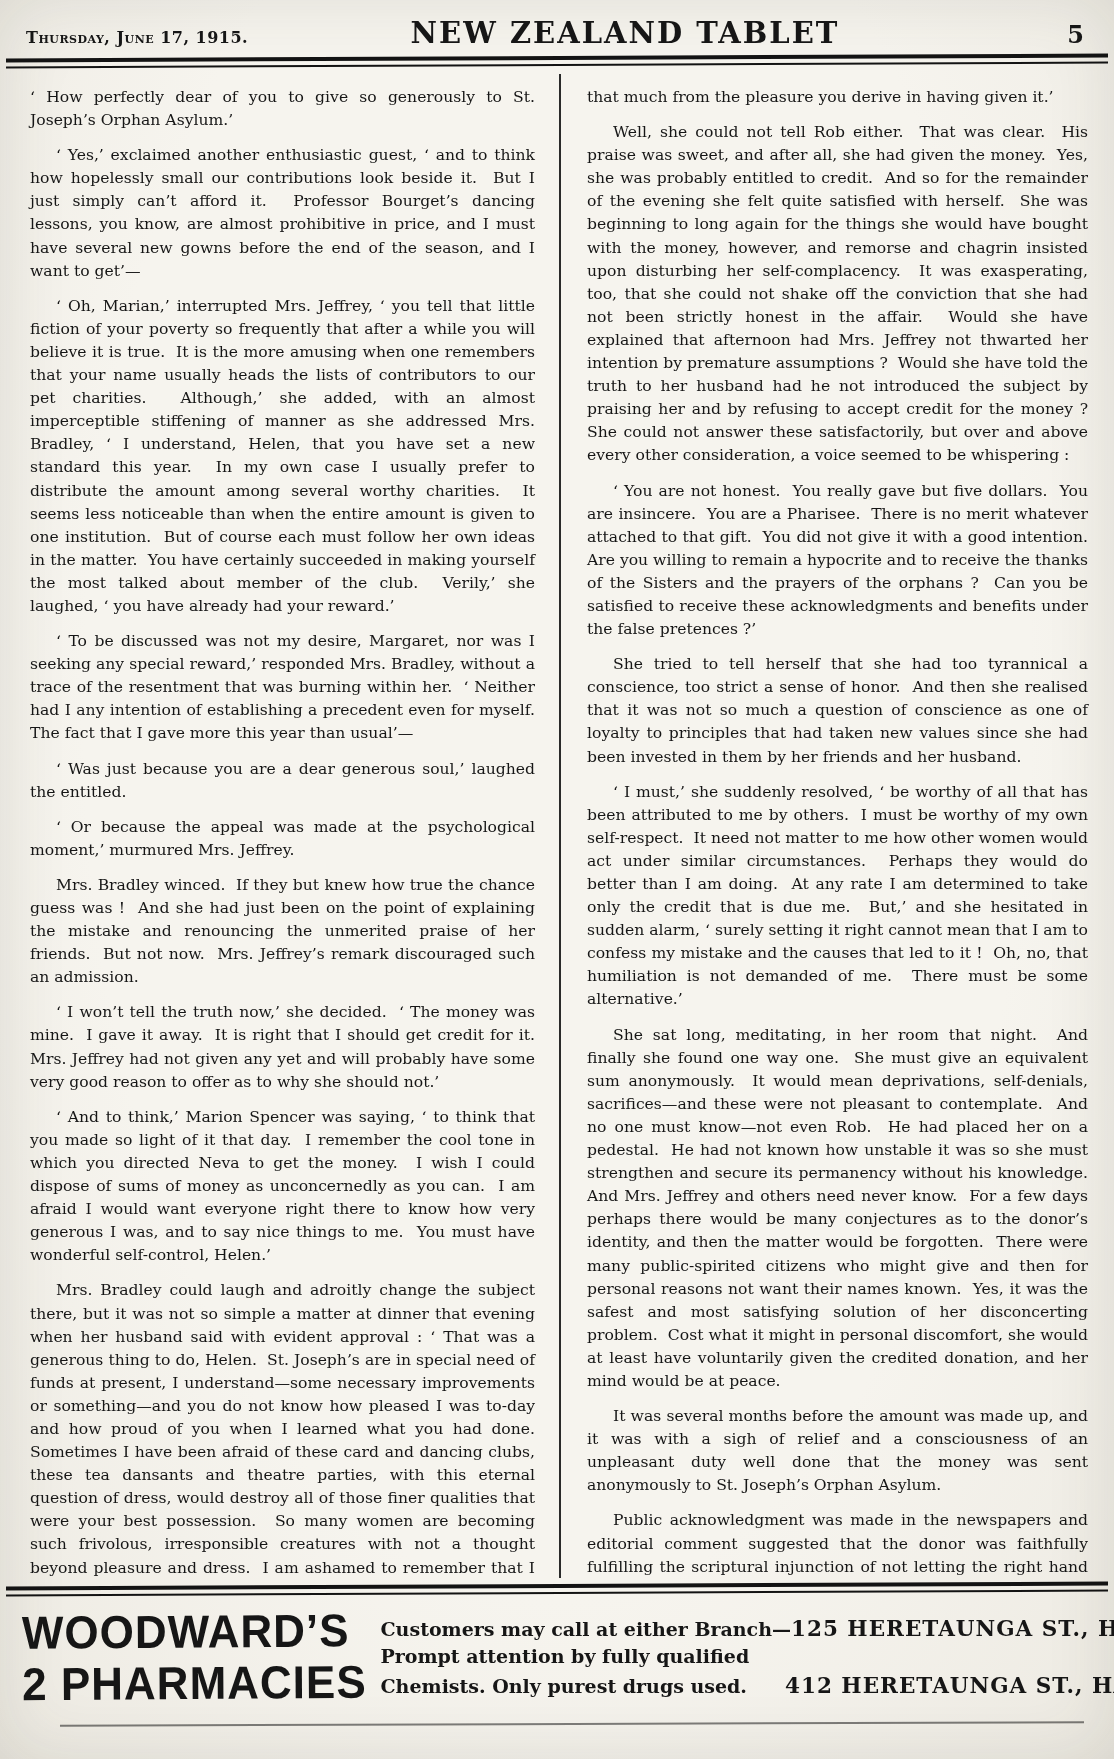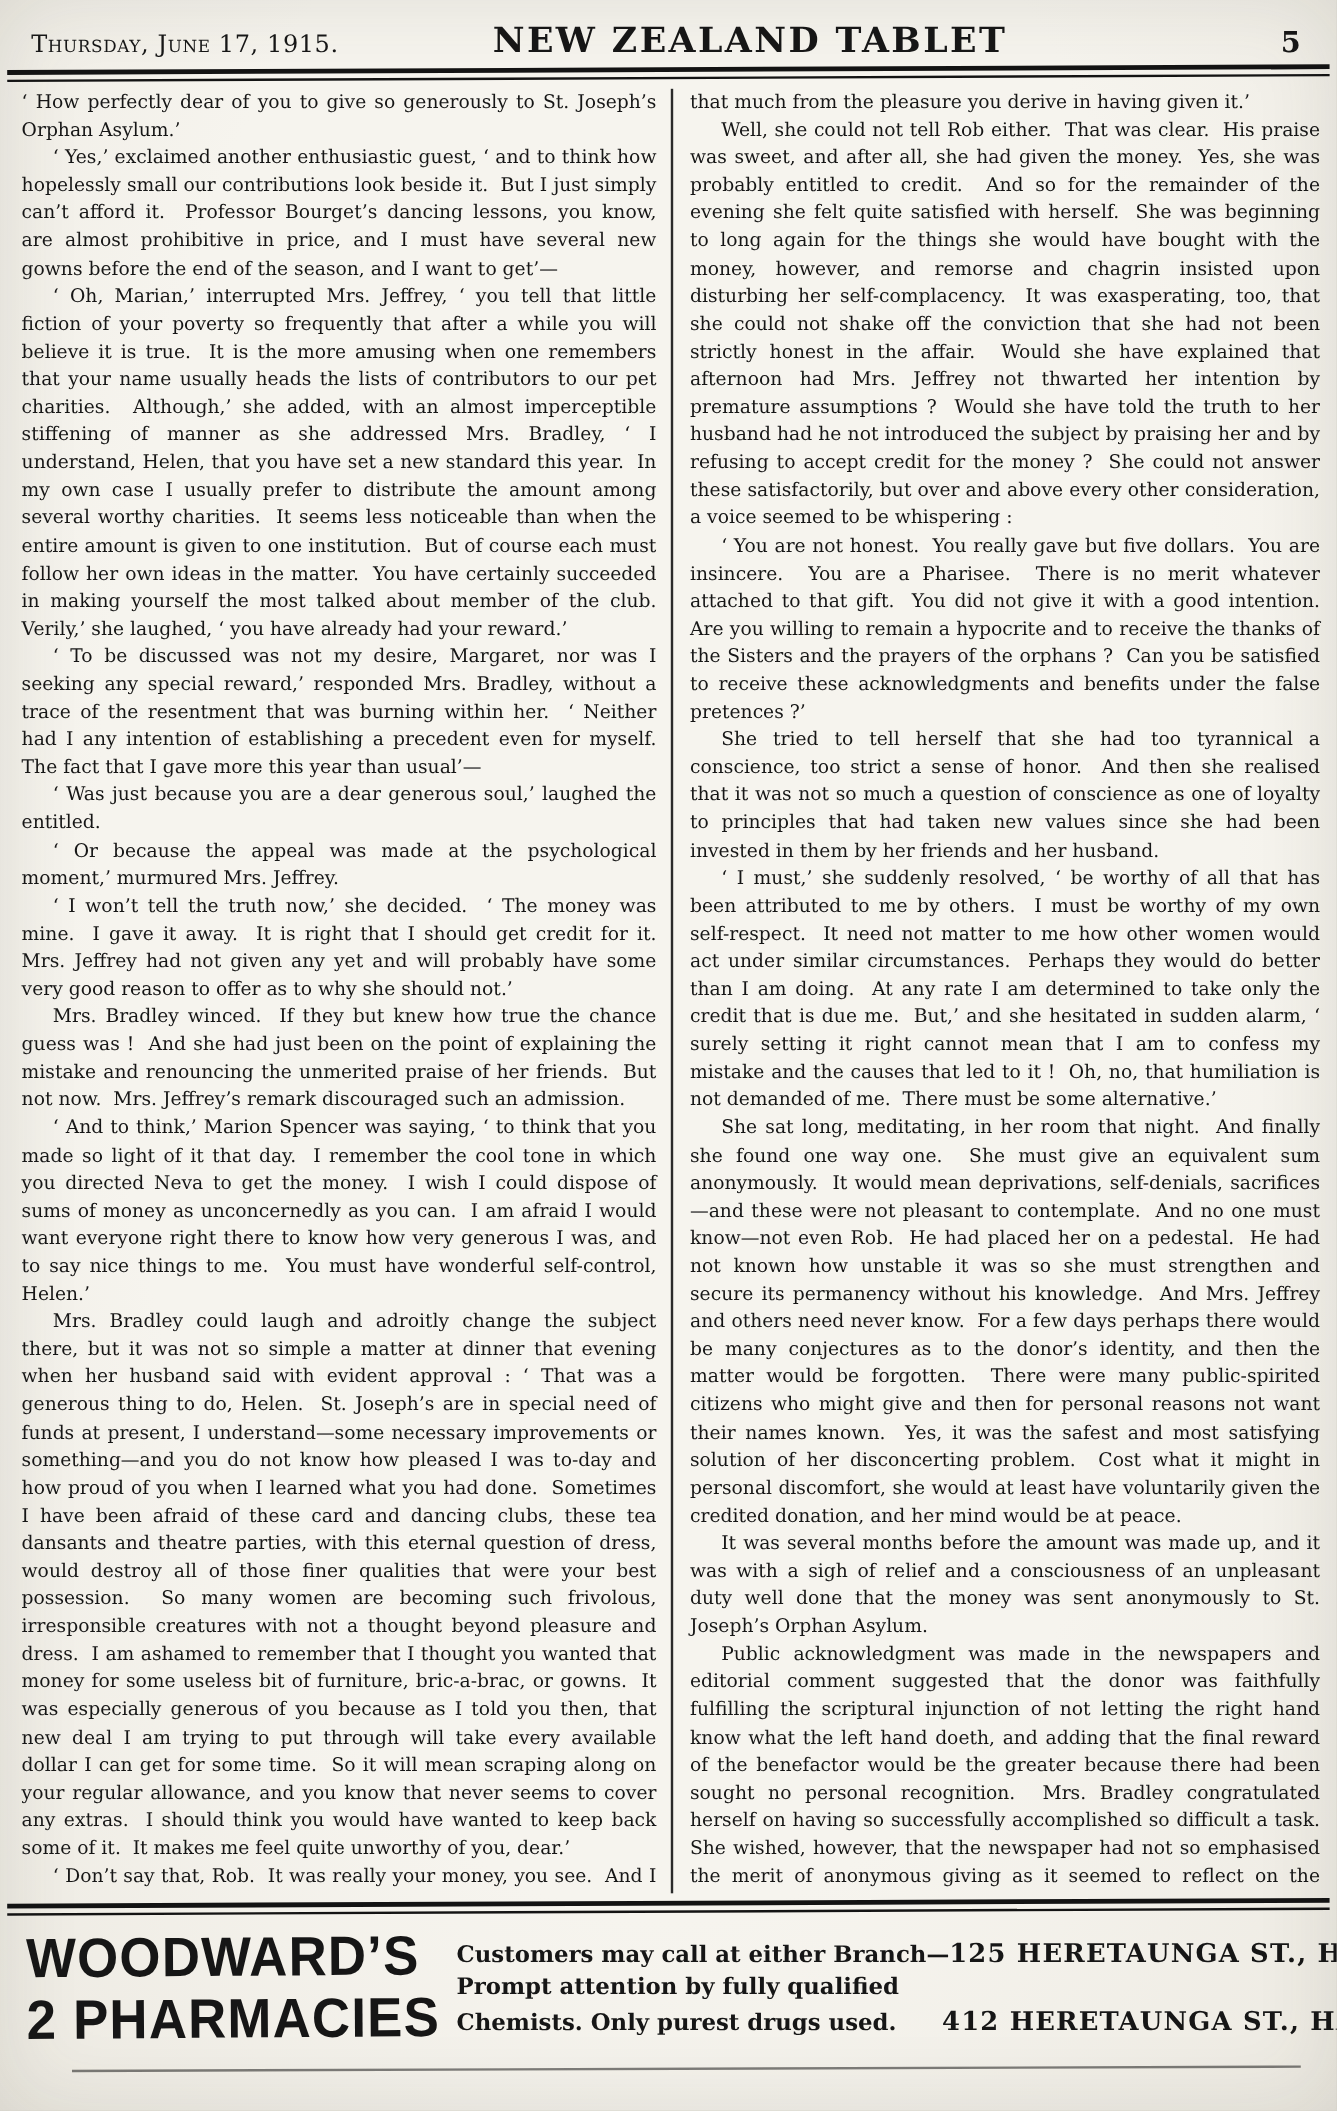--- a/index.html
+++ b/index.html
@@ -16,24 +16,24 @@
     box-shadow: inset 0 0 70px rgba(60,55,45,0.12);
   }
   
   .masthead {
     display: flex;
     align-items: baseline;
     padding: 16px 26px 4px 26px;
   }
   .masthead .date {
     width: 340px;
-    font-size: 20px;
+    font-size: 16px;
     font-variant: small-caps;
     letter-spacing: 0.5px;
-    font-weight: 400;
+    font-weight: 700;
   }
   .masthead .title {
     flex: 1;
     text-align: center;
     font-size: 29px;
     font-weight: 700;
     letter-spacing: 2px;
     transform: translateX(-40px);
     white-space: nowrap;
   }
@@ -68,21 +68,21 @@
     width: 50%;
     box-sizing: border-box;
     overflow: hidden;
     font-size: 15.6px;
     line-height: 23.1px;
     text-align: justify;
   }
   .col.left  { padding: 0 12px 0 4px; }
   .col.right { padding: 0 4px 0 14px; border-left: 2px solid #2a2a2a; }
   .para {
-    margin: 0;
+    margin: 12px;
     text-indent: 26px;
     white-space: pre-wrap;
   }
   .para.no-indent { text-indent: 0; }
   
   .footer-ad {
     display: flex;
     align-items: center;
     padding: 14px 26px 6px 22px;
   }
@@ -129,22 +129,22 @@
   <div class="rule-double"></div>
 
   <div class="columns">
     <div class="col left">
       <p class="para no-indent">‘ How perfectly dear of you to give so generously to St. Joseph’s Orphan Asylum.’</p>
       <p class="para">‘ Yes,’ exclaimed another enthusiastic guest, ‘ and to think how hopelessly small our contributions look beside it.  But I just simply can’t afford it.  Professor Bourget’s dancing lessons, you know, are almost prohibitive in price, and I must have several new gowns before the end of the season, and I want to get’—</p>
       <p class="para">‘ Oh, Marian,’ interrupted Mrs. Jeffrey, ‘ you tell that little fiction of your poverty so frequently that after a while you will believe it is true.  It is the more amusing when one remembers that your name usually heads the lists of contributors to our pet charities.  Although,’ she added, with an almost imperceptible stiffening of manner as she addressed Mrs. Bradley, ‘ I understand, Helen, that you have set a new standard this year.  In my own case I usually prefer to distribute the amount among several worthy charities.  It seems less noticeable than when the entire amount is given to one institution.  But of course each must follow her own ideas in the matter.  You have certainly succeeded in making yourself the most talked about member of the club.  Verily,’ she laughed, ‘ you have already had your reward.’</p>
       <p class="para">‘ To be discussed was not my desire, Margaret, nor was I seeking any special reward,’ responded Mrs. Bradley, without a trace of the resentment that was burning within her.  ‘ Neither had I any intention of establishing a precedent even for myself.  The fact that I gave more this year than usual’—</p>
       <p class="para">‘ Was just because you are a dear generous soul,’ laughed the entitled.</p>
       <p class="para">‘ Or because the appeal was made at the psychological moment,’ murmured Mrs. Jeffrey.</p>
+      <p class="para">Mrs. Bradley winced.  If they but knew how true the chance guess was !  And she had just been on the point of explaining the mistake and renouncing the unmerited praise of her friends.  But not now.  Mrs. Jeffrey’s remark discouraged such an admission.</p>
       <p class="para">‘ I won’t tell the truth now,’ she decided.  ‘ The money was mine.  I gave it away.  It is right that I should get credit for it.  Mrs. Jeffrey had not given any yet and will probably have some very good reason to offer as to why she should not.’</p>
-      <p class="para">Mrs. Bradley winced.  If they but knew how true the chance guess was !  And she had just been on the point of explaining the mistake and renouncing the unmerited praise of her friends.  But not now.  Mrs. Jeffrey’s remark discouraged such an admission.</p>
       <p class="para">‘ And to think,’ Marion Spencer was saying, ‘ to think that you made so light of it that day.  I remember the cool tone in which you directed Neva to get the money.  I wish I could dispose of sums of money as unconcernedly as you can.  I am afraid I would want everyone right there to know how very generous I was, and to say nice things to me.  You must have wonderful self-control, Helen.’</p>
       <p class="para">Mrs. Bradley could laugh and adroitly change the subject there, but it was not so simple a matter at dinner that evening when her husband said with evident approval : ‘ That was a generous thing to do, Helen.  St. Joseph’s are in special need of funds at present, I understand—some necessary improvements or something—and you do not know how pleased I was to-day and how proud of you when I learned what you had done.  Sometimes I have been afraid of these card and dancing clubs, these tea dansants and theatre parties, with this eternal question of dress, would destroy all of those finer qualities that were your best possession.  So many women are becoming such frivolous, irresponsible creatures with not a thought beyond pleasure and dress.  I am ashamed to remember that I thought you wanted that money for some useless bit of furniture, bric-a-brac, or gowns.  It was especially generous of you because as I told you then, that new deal I am trying to put through will take every available dollar I can get for some time.  So it will mean scraping along on your regular allowance, and you know that never seems to cover any extras.  I should think you would have wanted to keep back some of it.  It makes me feel quite unworthy of you, dear.’</p>
       <p class="para">‘ Don’t say that, Rob.  It was really your money, you see.  And I didn’t really’—</p>
 
     </div>
     <div class="col right">
       <p class="para no-indent">that much from the pleasure you derive in having given it.’</p>
       <p class="para">Well, she could not tell Rob either.  That was clear.  His praise was sweet, and after all, she had given the money.  Yes, she was probably entitled to credit.  And so for the remainder of the evening she felt quite satisfied with herself.  She was beginning to long again for the things she would have bought with the money, however, and remorse and chagrin insisted upon disturbing her self-complacency.  It was exasperating, too, that she could not shake off the conviction that she had not been strictly honest in the affair.  Would she have explained that afternoon had Mrs. Jeffrey not thwarted her intention by premature assumptions ?  Would she have told the truth to her husband had he not introduced the subject by praising her and by refusing to accept credit for the money ?  She could not answer these satisfactorily, but over and above every other consideration, a voice seemed to be whispering :</p>
       <p class="para">‘ You are not honest.  You really gave but five dollars.  You are insincere.  You are a Pharisee.  There is no merit whatever attached to that gift.  You did not give it with a good intention.  Are you willing to remain a hypocrite and to receive the thanks of the Sisters and the prayers of the orphans ?  Can you be satisfied to receive these acknowledgments and benefits under the false pretences ?’</p>
       <p class="para">She tried to tell herself that she had too tyrannical a conscience, too strict a sense of honor.  And then she realised that it was not so much a question of conscience as one of loyalty to principles that had taken new values since she had been invested in them by her friends and her husband.</p>

